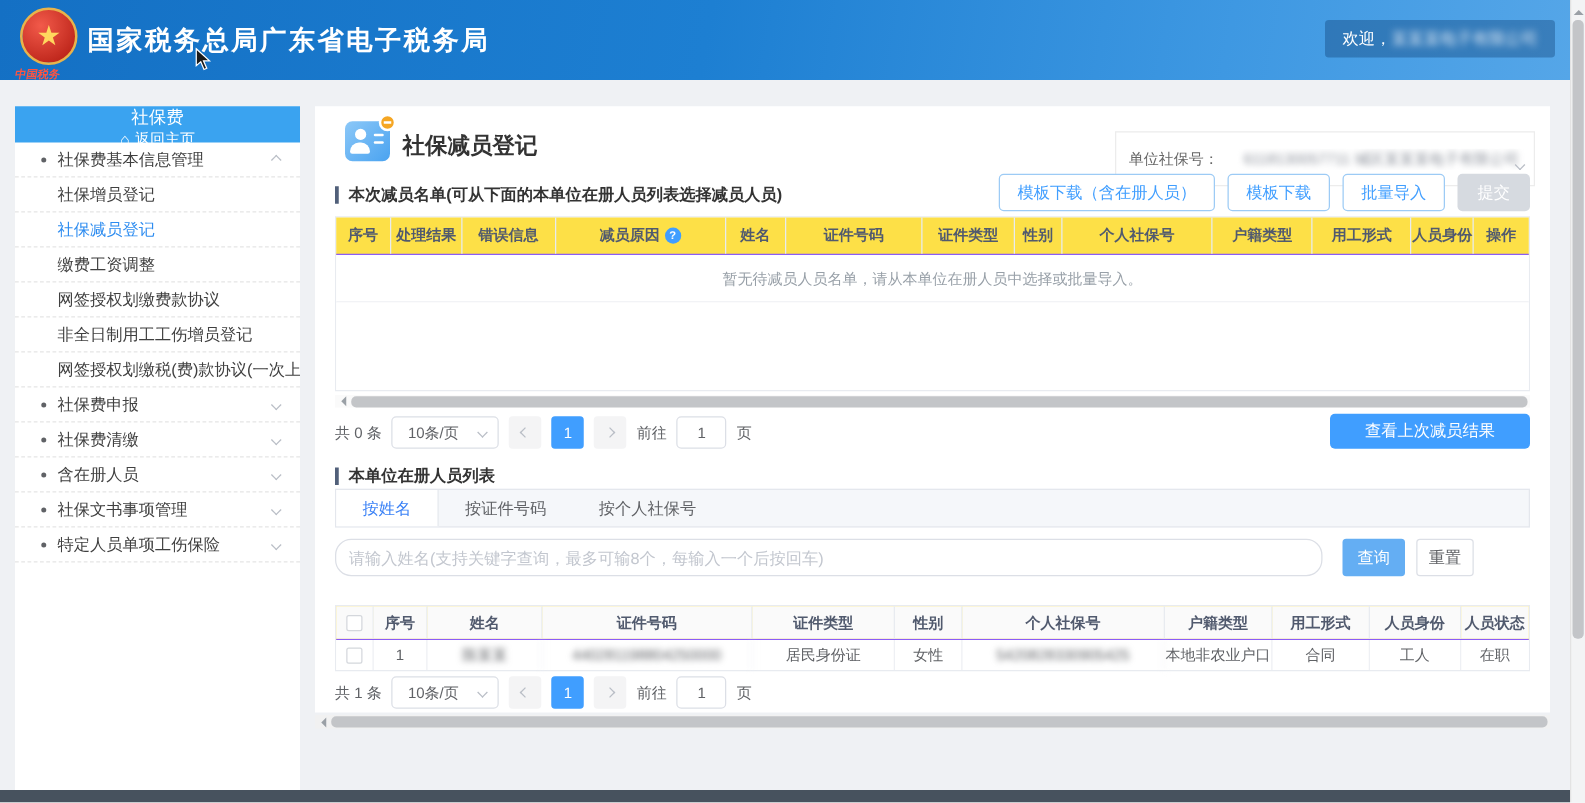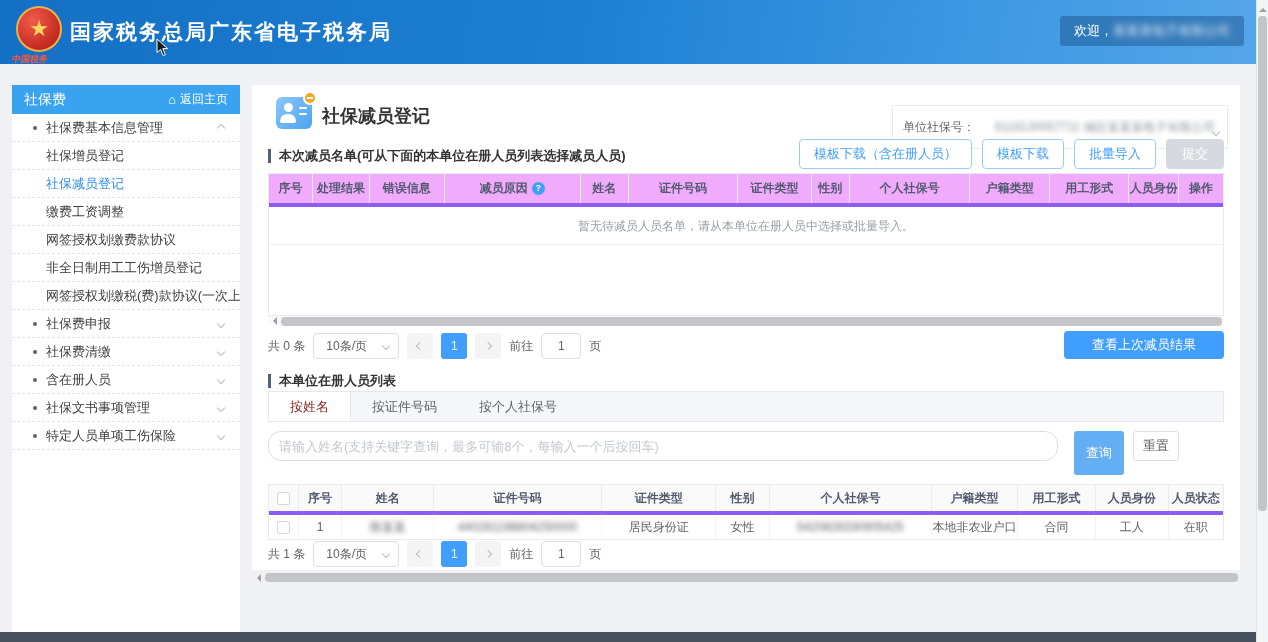--- a/index.html
+++ b/index.html
@@ -16,21 +16,21 @@
   .emblem-caption{position:absolute;left:12px;top:53px;color:#ff5440;font-size:9px;font-weight:bold;transform:skewX(-10deg);white-space:nowrap;}
   .app-title{position:absolute;left:70px;top:18px;color:#fff;font-size:21px;font-weight:bold;letter-spacing:2px;white-space:nowrap;}
   .welcome-chip{position:absolute;right:12px;top:16px;height:30px;line-height:30px;padding:0 14px;
     background:rgba(8,54,106,0.35);border-radius:3px;color:#fff;font-size:13px;white-space:nowrap;}
   .masked{filter:blur(2.5px);}
   .masked-light{filter:blur(3px);color:#e3edf8;}
   .cursor{position:absolute;left:156px;top:38px;z-index:5;}
 
   
   .sidebar{position:absolute;left:12px;top:85px;width:228px;height:547px;background:#fff;}
-  .sidebar-header{height:29px;background:#3aa3f0;display:flex;align-items:center;justify-content:space-between;padding:0 12px;color:#fff;}
+  .sidebar-header{height:29px;background:#3aa3f0;display:flex;align-items:center;justify-content:space-between;padding:0 12px;color:#fff;flex-direction:column;}
   .sidebar-title{font-size:14px;}
   .back-home{font-size:12px;display:flex;align-items:center;gap:4px;cursor:pointer;}
   .home-glyph{font-size:13px;line-height:1;}
   .menu-item{position:relative;height:28px;line-height:28px;padding-left:34px;font-size:13px;color:#404040;
     border-bottom:1px dashed #e5e5e5;cursor:pointer;white-space:nowrap;overflow:hidden;}
   .menu-item .dot{position:absolute;left:21px;top:12px;width:4px;height:4px;border-radius:50%;background:#606266;}
   .menu-item .chev{position:absolute;right:16px;top:11px;}
   .menu-item.active{color:#2d8cf0;}
 
   .chev{display:inline-block;width:6px;height:6px;border-right:1.5px solid #b9bec6;border-bottom:1.5px solid #b9bec6;}
@@ -58,21 +58,21 @@
   .section-title{font-size:13px;font-weight:bold;color:#333;border-left:3px solid #51607a;padding-left:8px;line-height:14px;white-space:nowrap;}
   #sec1-title{position:absolute;left:16px;top:64px;}
   #sec2-title{position:absolute;left:16px;top:289px;}
 
   .toolbar{position:absolute;right:16px;top:54px;display:flex;gap:10px;}
   .btn-outline{height:30px;line-height:28px;padding:0 14px;border:1px solid #9dcbf5;color:#409eff;background:#fff;border-radius:4px;font-size:13px;cursor:pointer;white-space:nowrap;}
   .btn-disabled{height:30px;line-height:30px;padding:0 16px;background:#d6dae0;color:#fff;border-radius:4px;font-size:13px;border:none;}
 
   .tbl{position:absolute;left:16px;width:956px;border:1px solid #e8ebf0;}
   #table1{top:88px;}
-  .thead{display:flex;background:#f0abfc;border-bottom:4px solid #8b5cf6;}
+  .thead{display:flex;background:#fde047;border-bottom:1px solid #8b5cf6;}
   .th{height:29px;line-height:29px;font-size:12px;font-weight:bold;color:#515a6e;text-align:center;border-right:1px solid #e8ebf0;overflow:hidden;white-space:nowrap;}
   .thead .th:last-child{border-right:none;}
   .q-icon{display:inline-block;width:13px;height:13px;border-radius:50%;background:#409eff;color:#fff;font-size:9px;line-height:13px;text-align:center;font-weight:bold;margin-left:4px;vertical-align:1px;}
   .empty-row{height:38px;line-height:38px;text-align:center;color:#98a0a8;font-size:12px;border-bottom:1px solid #eef0f4;background:#fff;}
   .blank-area{height:70px;background:#fff;}
 
   .hscroll{position:absolute;height:10px;background:#fafafa;display:flex;align-items:center;}
   #t1-scroll{left:16px;top:231px;width:956px;}
   #page-scroll{left:252px;top:572px;width:988px;height:11px;background:#f1f1f1;}
   .tri-left{width:0;height:0;border:4px solid transparent;border-right-color:#9aa0a6;margin-left:1px;}
@@ -85,25 +85,25 @@
   .pg-select .chev{position:absolute;right:9px;top:9px;}
   .pg-btn{width:26px;height:26px;background:#f4f4f5;border-radius:3px;display:flex;align-items:center;justify-content:center;cursor:pointer;}
   .pg-cur{width:26px;height:26px;background:#409eff;color:#fff;border-radius:3px;text-align:center;line-height:26px;cursor:pointer;}
   .pg-goto-input{width:40px;height:26px;border:1px solid #dcdfe6;border-radius:4px;text-align:center;font-size:12px;color:#606266;}
 
   .btn-primary{background:#409eff;color:#fff;border:none;border-radius:4px;height:28px;padding:0 28px;font-size:13px;cursor:pointer;}
   #view-last{position:absolute;right:16px;top:246px;}
 
   .tabs{position:absolute;left:16px;top:306px;width:956px;height:31px;background:#f5f7fa;border:1px solid #e4e7ed;display:flex;}
   .tab{padding:0 21px;line-height:29px;font-size:13px;color:#606266;cursor:pointer;white-space:nowrap;}
-  .tab.active{background:#fff;color:#7f1d1d;border-right:1px solid #e4e7ed;}
+  .tab.active{background:#fff;color:#3b82f6;border-right:1px solid #e4e7ed;}
 
   .search-input{position:absolute;left:16px;top:346px;width:790px;height:30px;border:1px solid #dcdfe6;border-radius:13px;padding:0 10px;font-size:13px;color:#333;background:#fff;outline:none;}
   .search-input::placeholder{color:#c3c7cf;}
-  #btn-query{position:absolute;left:822px;top:346px;width:50px;height:44px;background:#64aef3;color:#fff;border:none;border-radius:3px;font-size:13px;cursor:pointer;}
+  #btn-query{position:absolute;left:822px;top:346px;width:50px;height:30px;background:#64aef3;color:#fff;border:none;border-radius:3px;font-size:13px;cursor:pointer;}
   #btn-reset{position:absolute;left:881px;top:346px;width:46px;height:30px;background:#fff;border:1px solid #dcdfe6;border-radius:3px;font-size:13px;color:#606266;cursor:pointer;}
 
   #table2{top:399px;}
   #t2-head .th{height:26px;line-height:26px;background:#fafafa;}
   .trow{display:flex;background:#fff;}
   .td{height:24px;line-height:24px;font-size:12px;color:#606266;text-align:center;border-right:1px solid #eef0f4;overflow:hidden;white-space:nowrap;}
   .trow .td:last-child{border-right:none;}
   .cb{display:inline-block;width:13px;height:13px;border:1px solid #d4d7dc;border-radius:2px;background:#fff;vertical-align:middle;cursor:pointer;}
 
   

